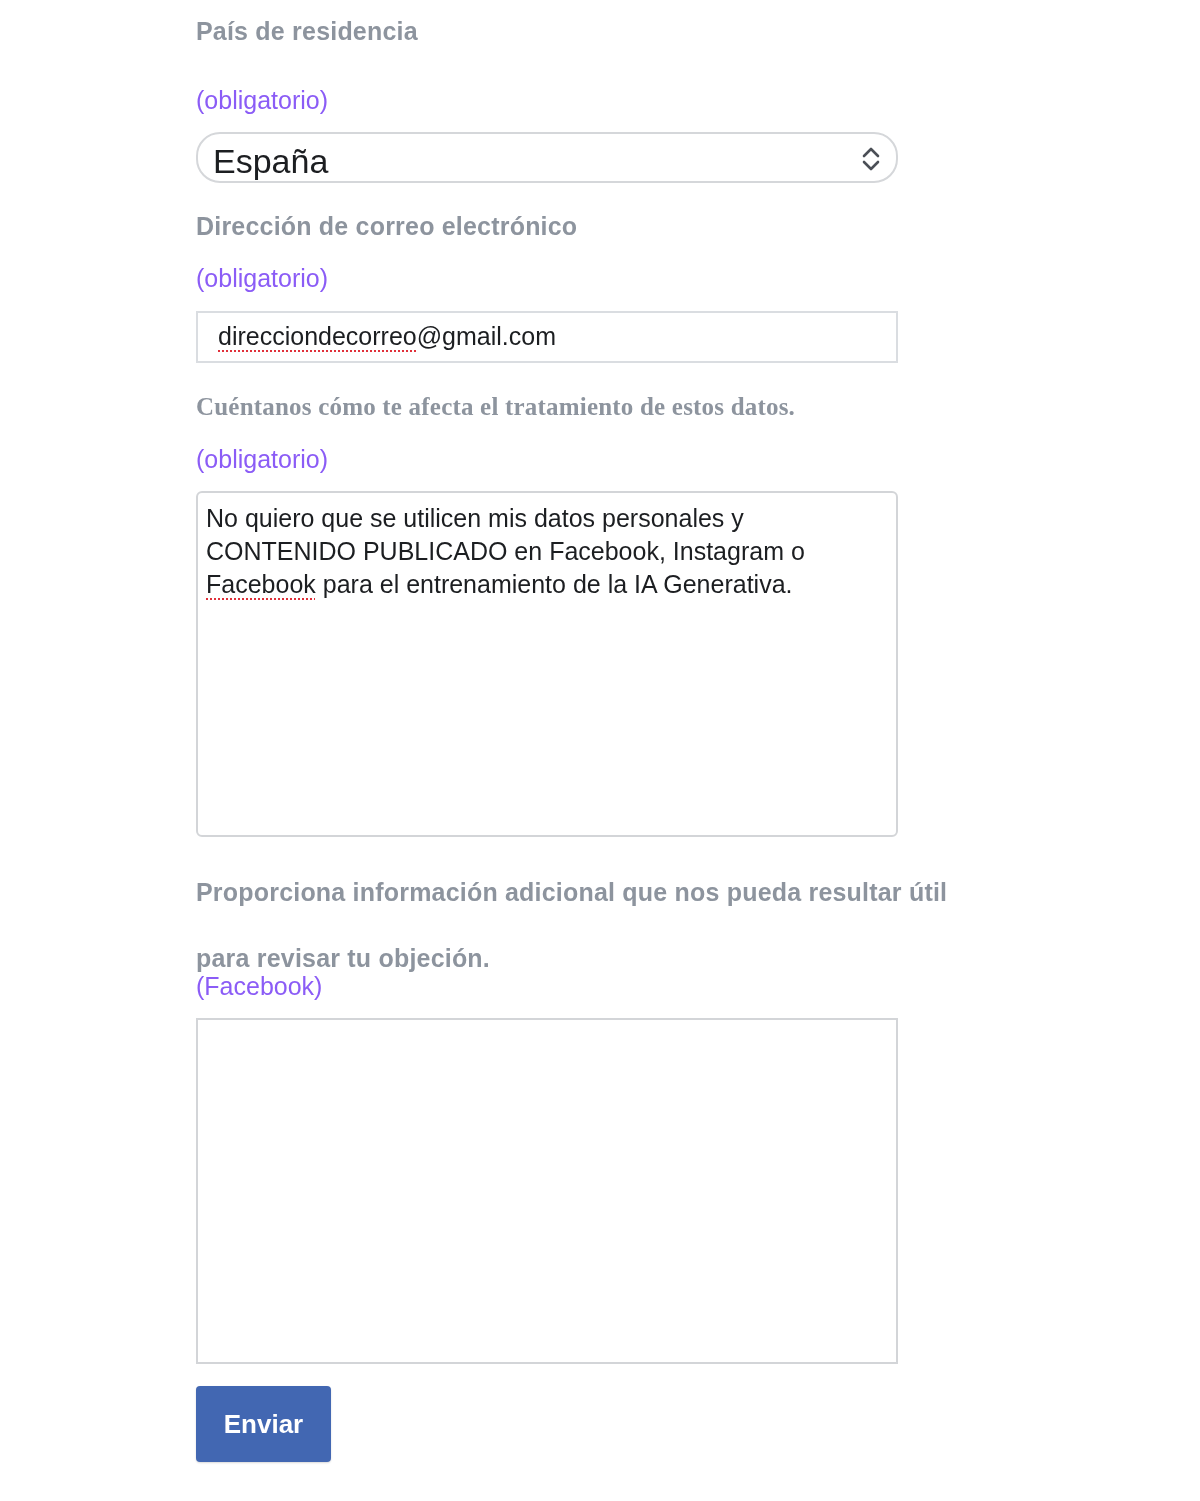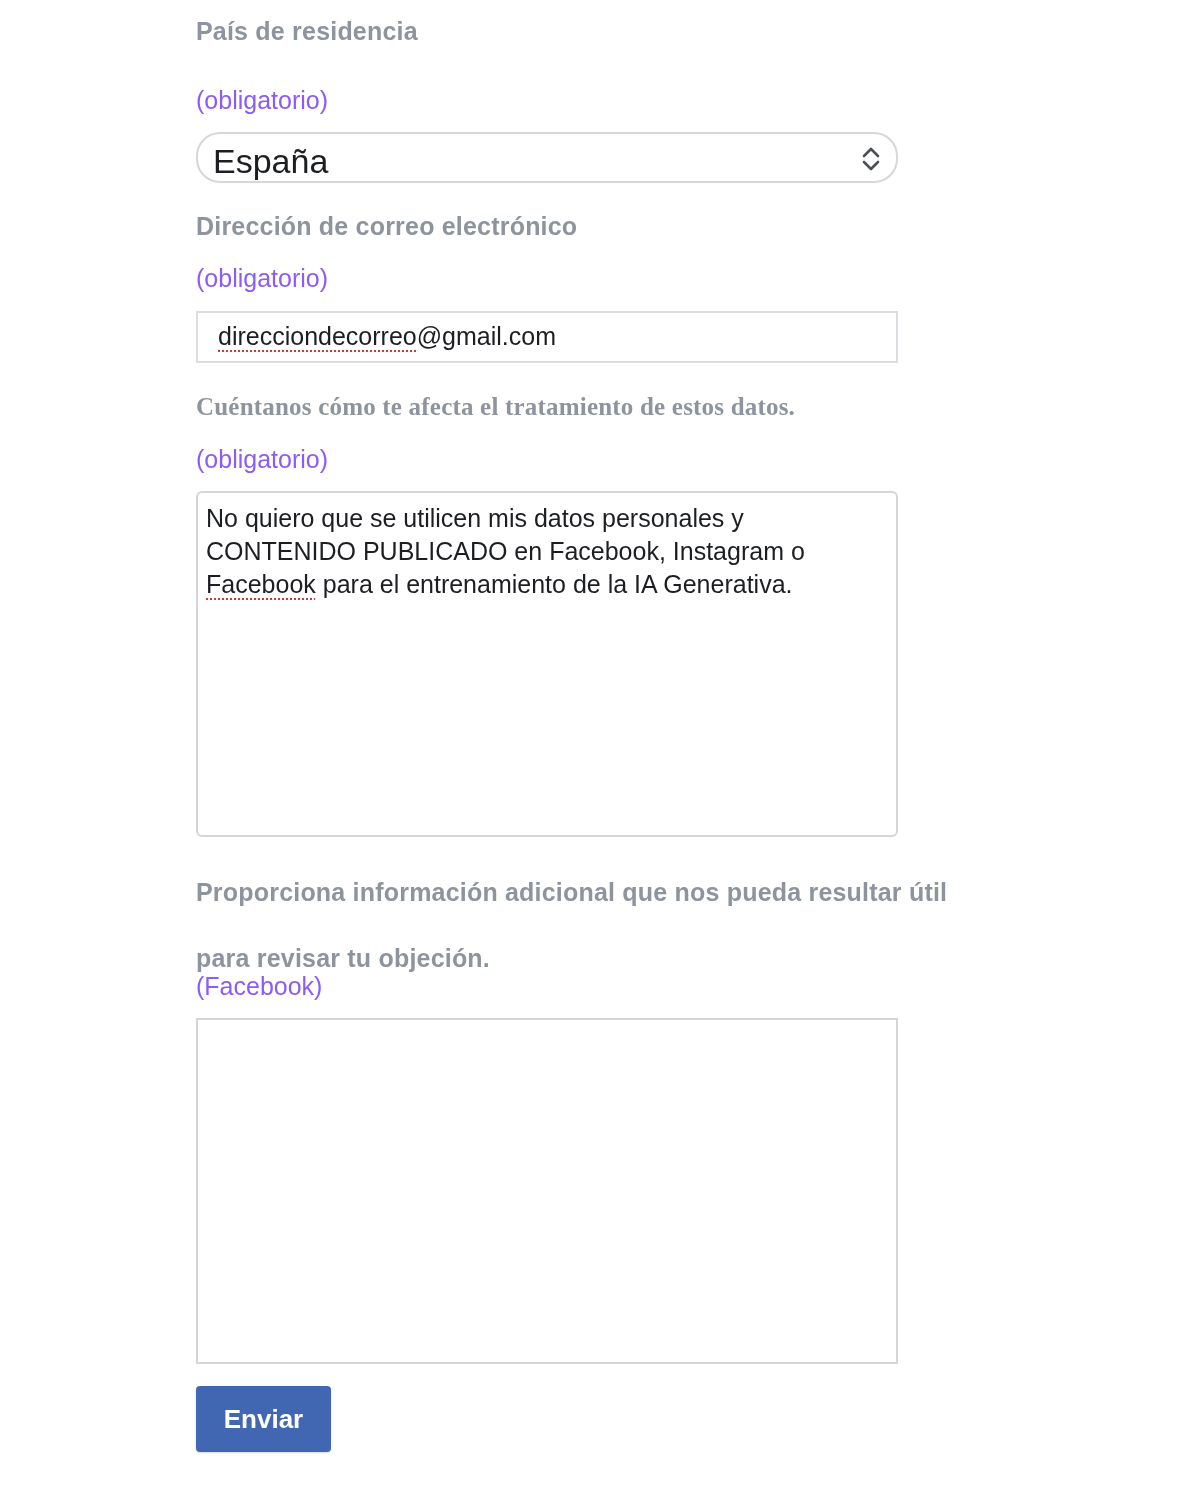--- a/index.html
+++ b/index.html
@@ -108,21 +108,21 @@
       right: 10px;
       font-size: 25px;
       line-height: 33px;
       color: #1c1e21;
     }
     .btn {
       position: absolute;
       left: 0;
       top: 1386px;
       width: 135px;
-      height: 66px;
+      height: 76px;
       background: #4267b2;
       border-radius: 4px;
       color: #ffffff;
       font-weight: bold;
       font-size: 26px;
       border: none;
       display: flex;
       align-items: center;
       justify-content: center;
       cursor: pointer;

